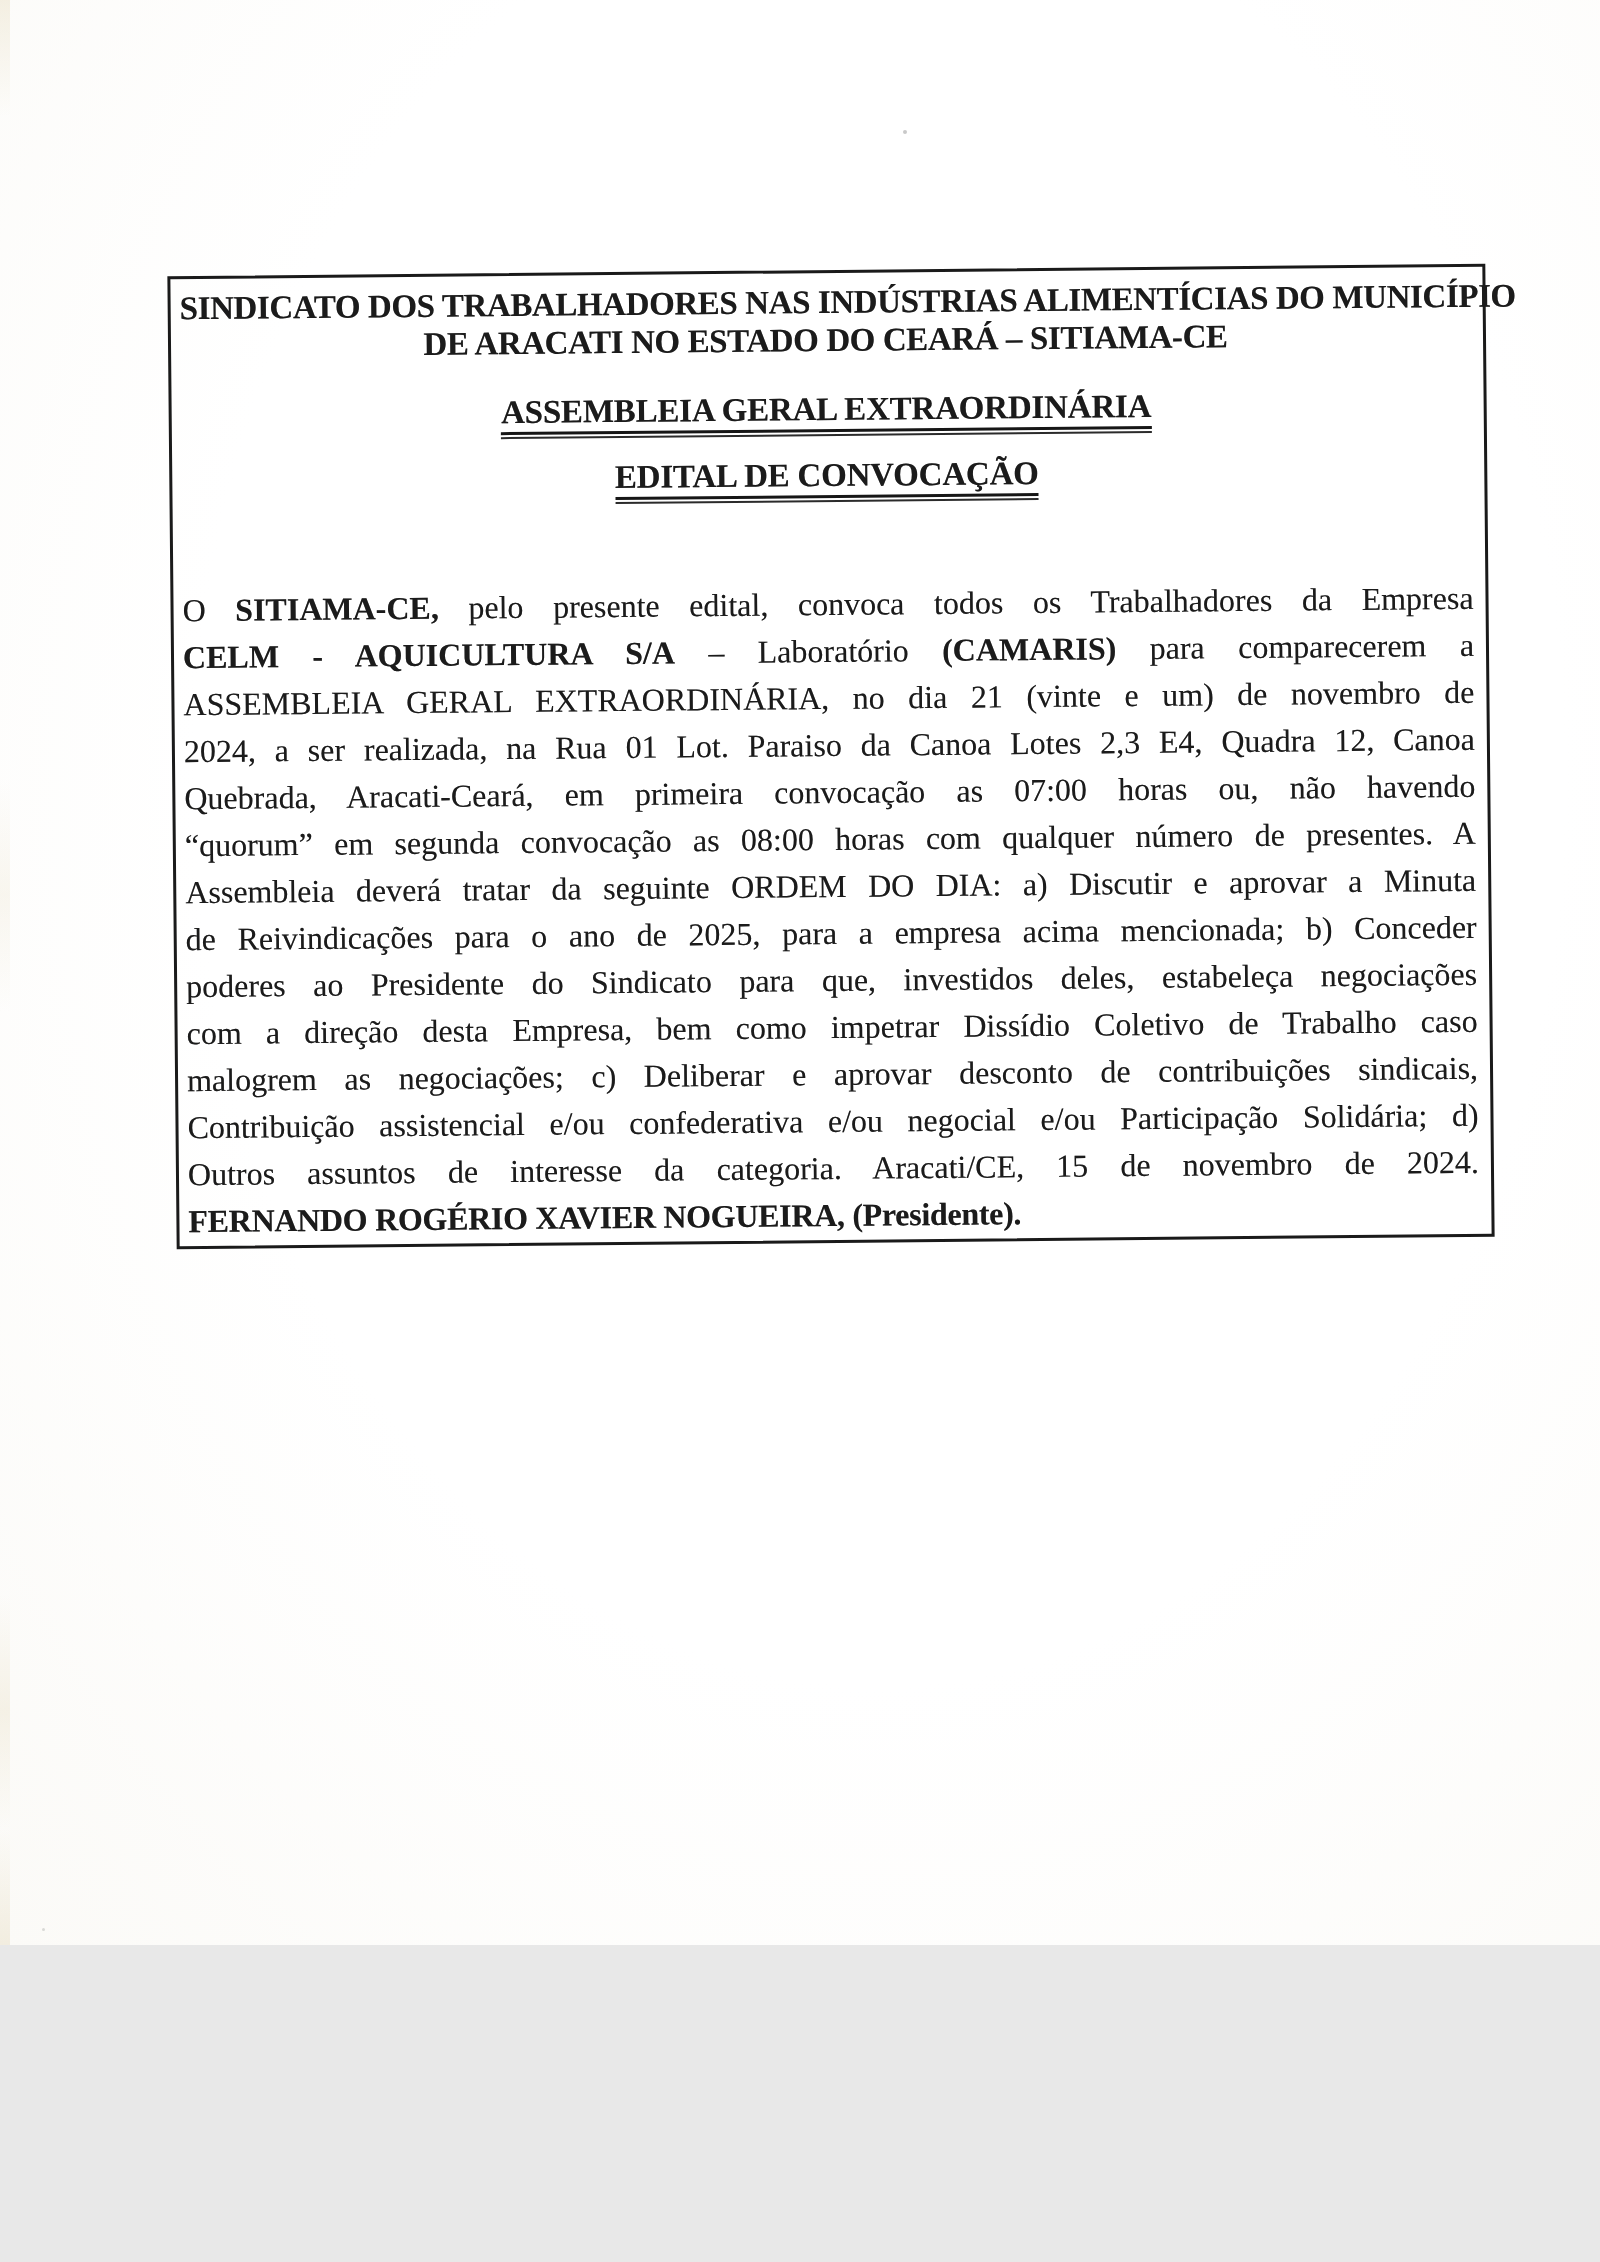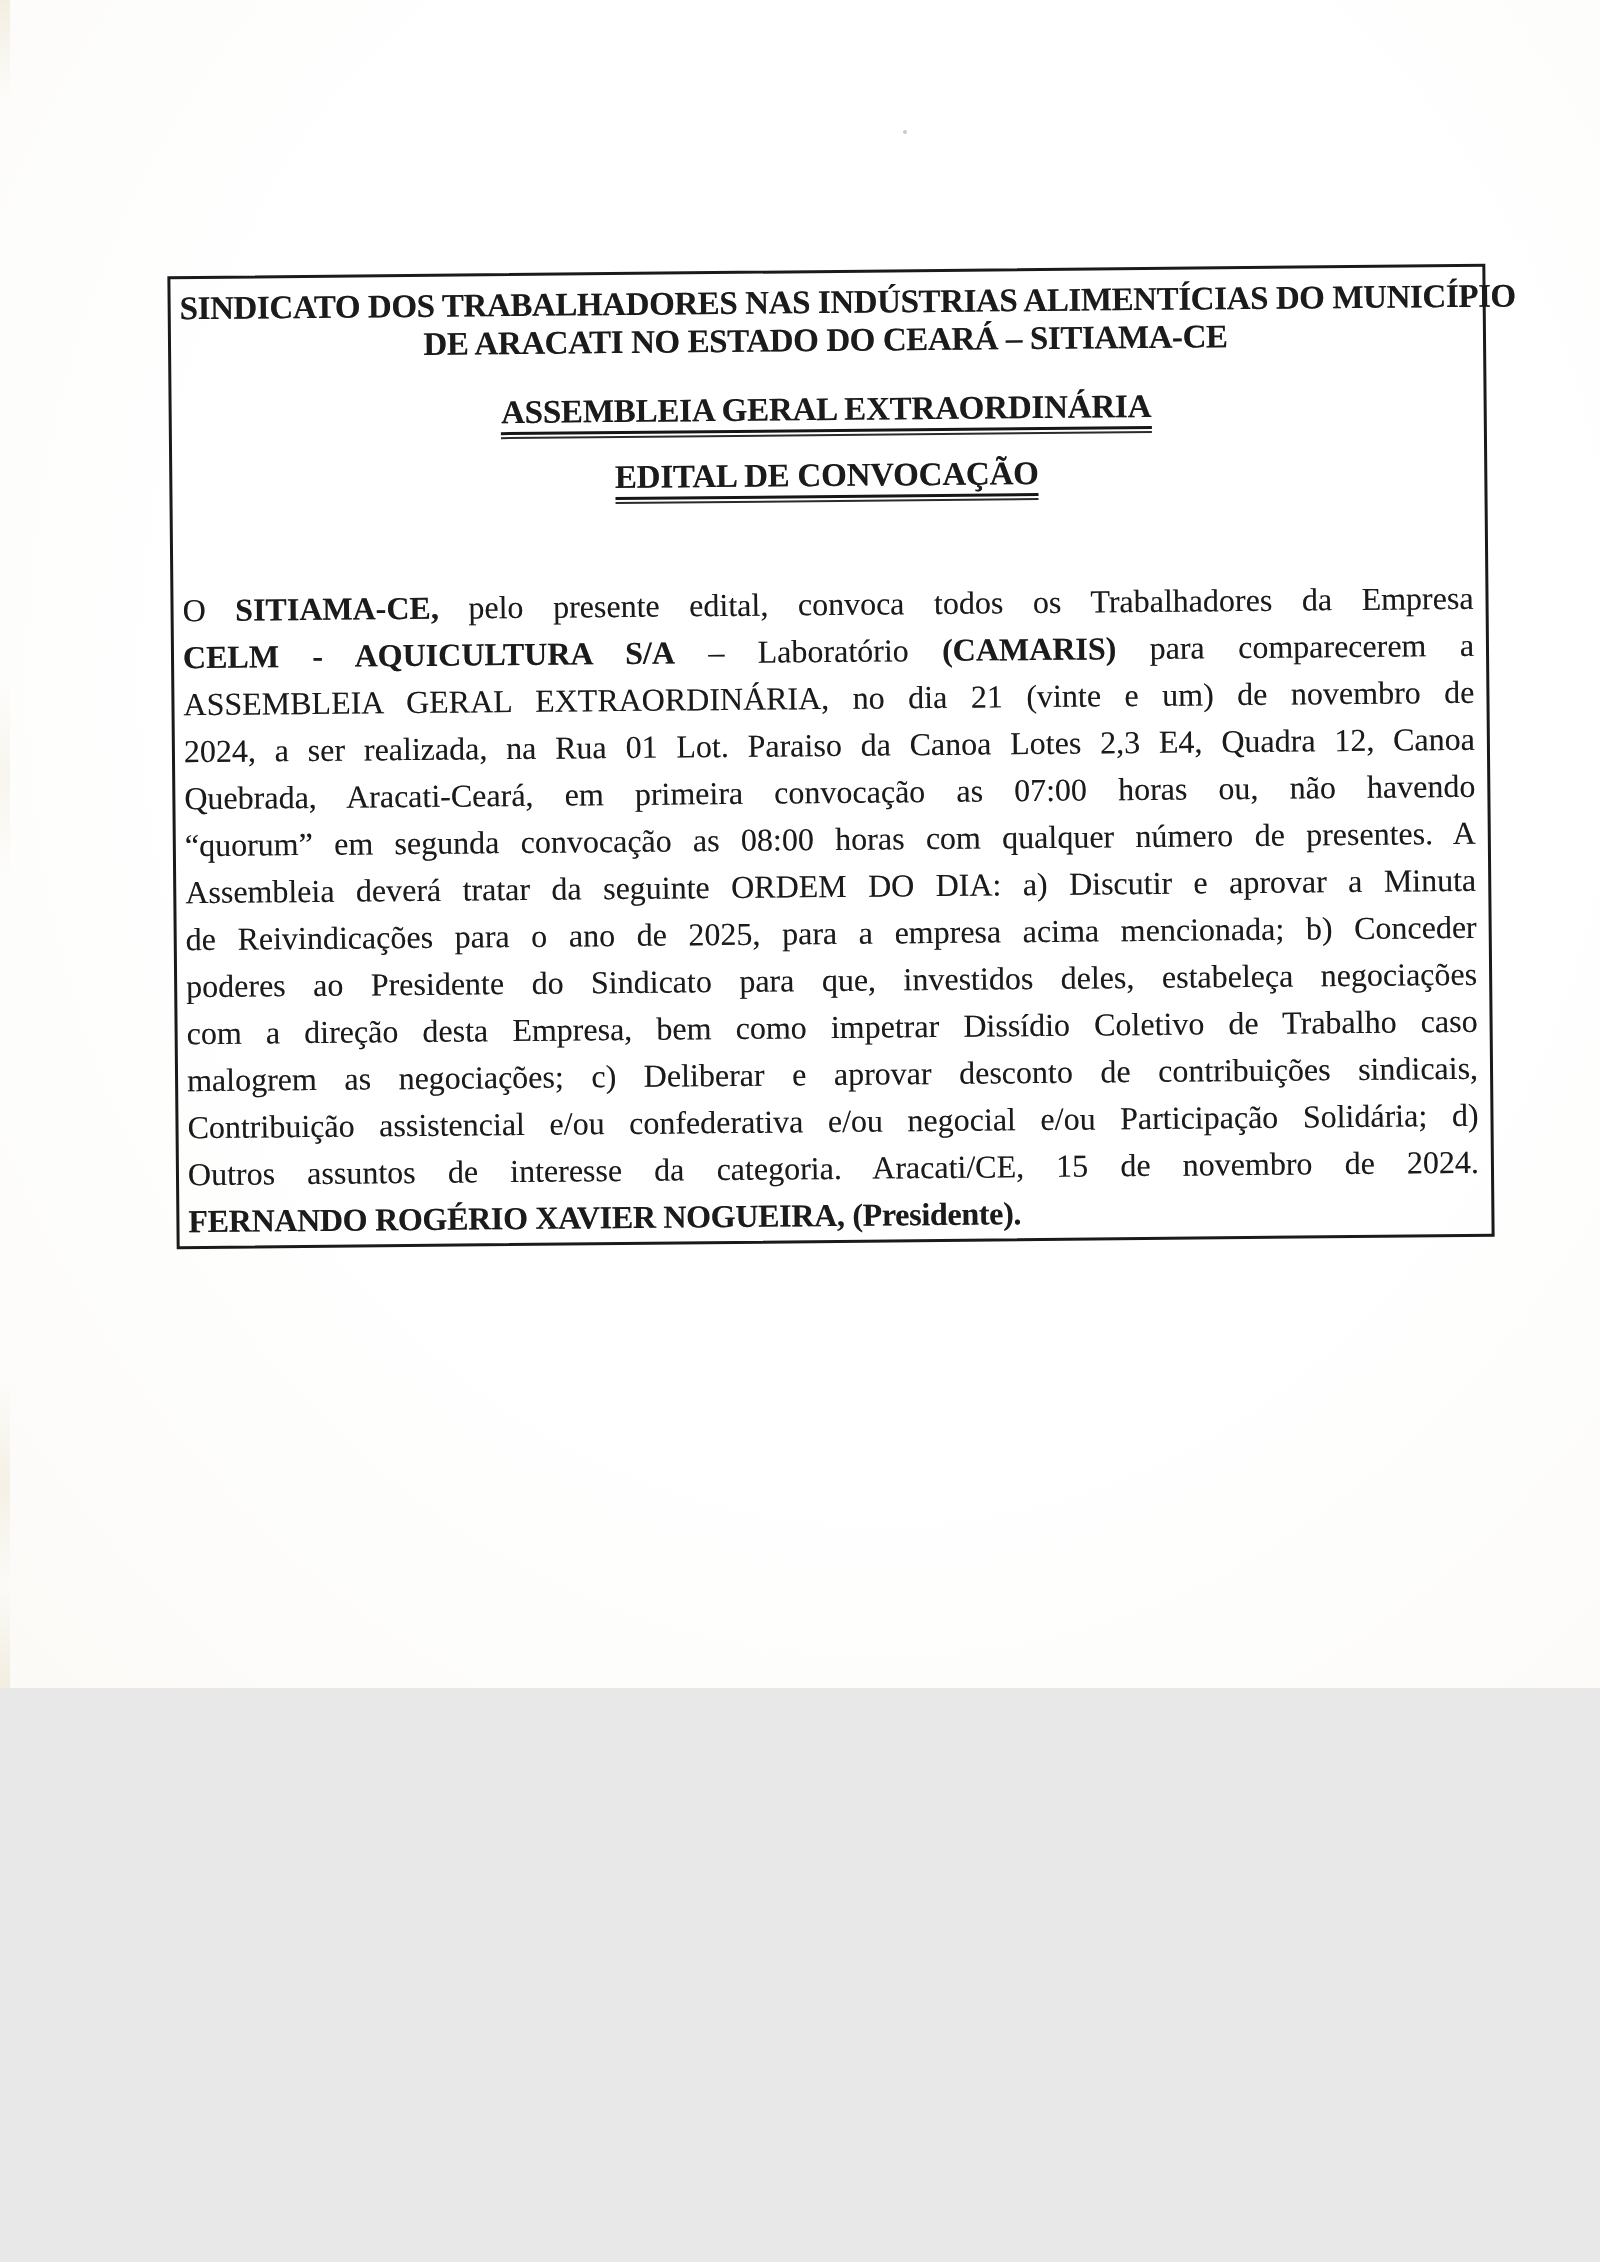--- a/index.html
+++ b/index.html
@@ -3,21 +3,21 @@
 <meta charset="utf-8">
 <style>
   html, body {
     margin: 0;
     padding: 0;
     background: #e8e8e8;
   }
   .page {
     position: relative;
     width: 1600px;
-    height: 1688px;
+    height: 1945px;
     margin: 0 auto;
     background: #fdfdfc;
     background-image: radial-gradient(ellipse at 55% 40%, #ffffff 55%, #fbfaf7 100%);
     overflow: hidden;
     font-family: "Liberation Serif", "DejaVu Serif", serif;
     color: #1b1b1b;
   }
   
   .edge-strip {
     position: absolute;

